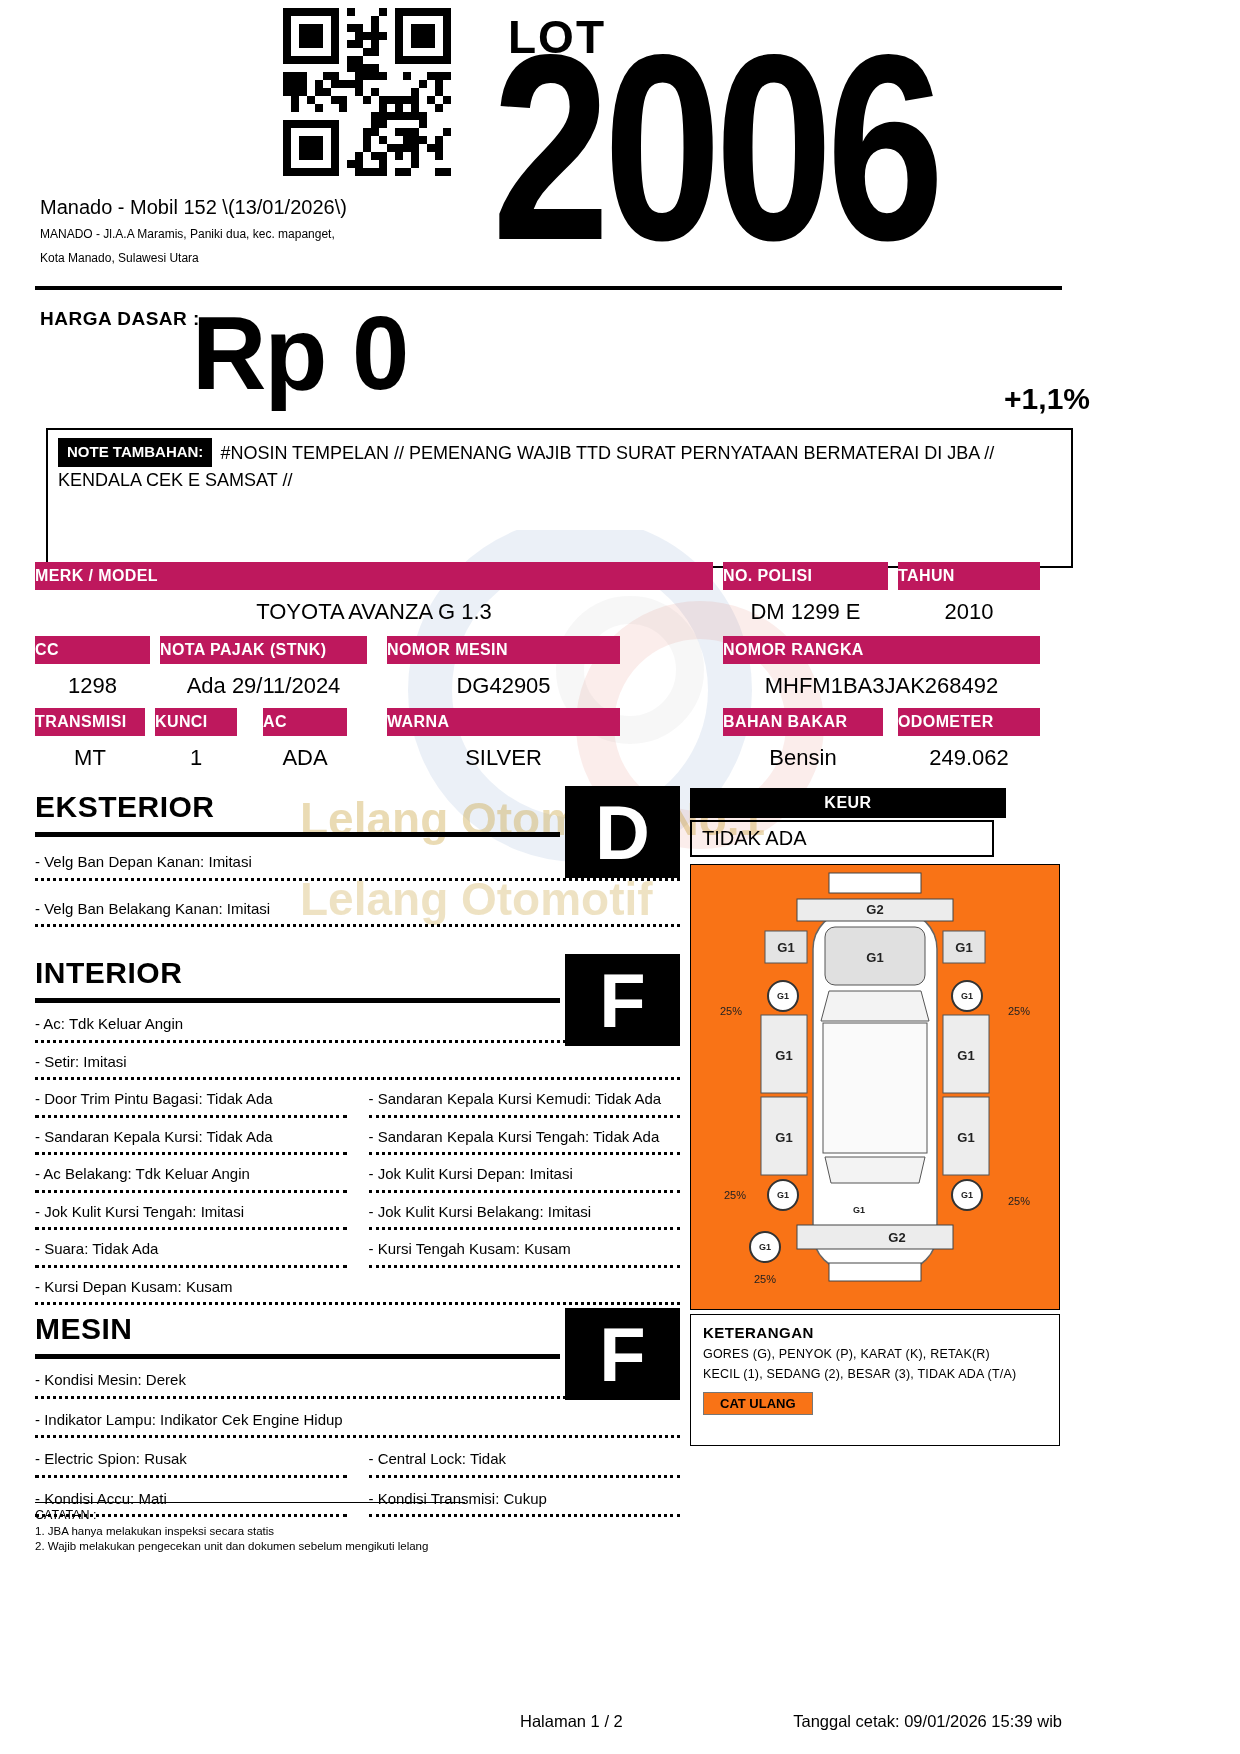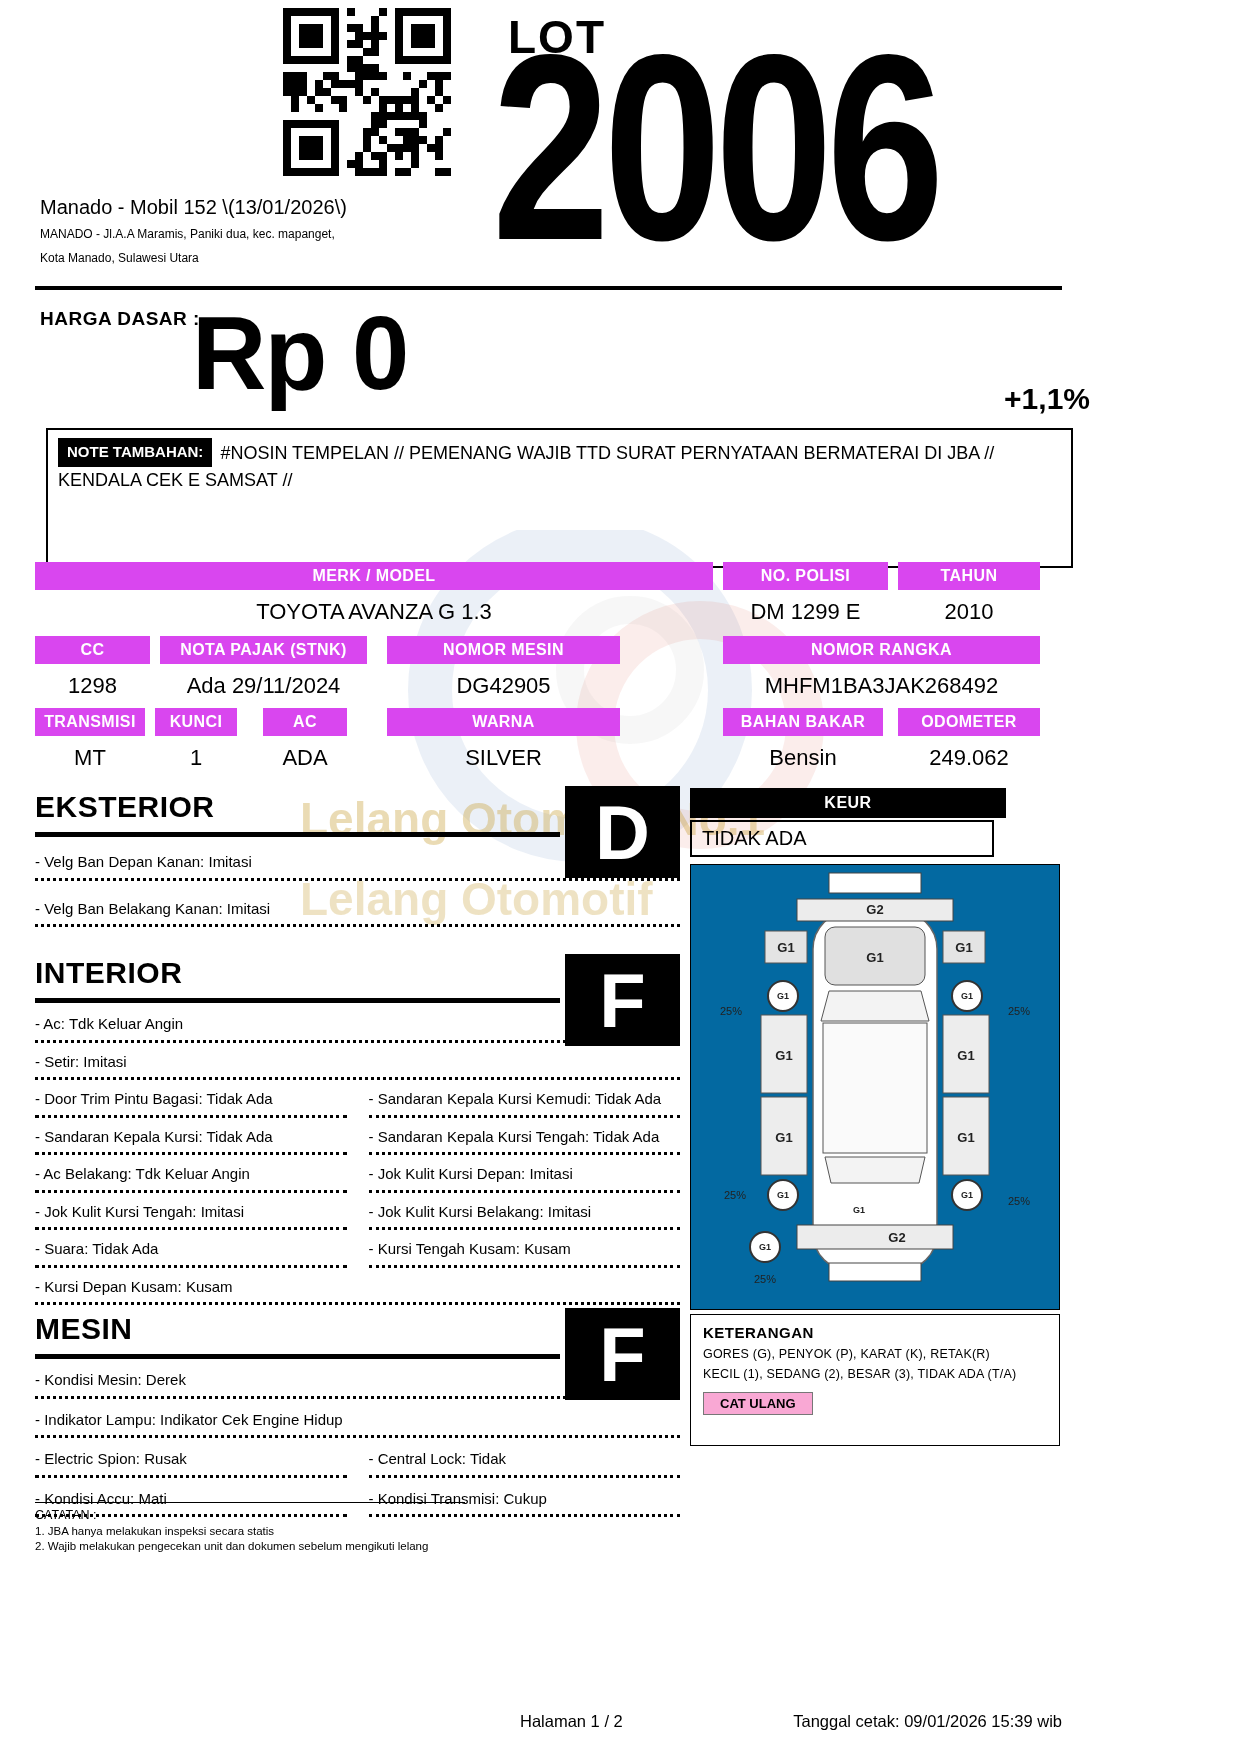--- a/index.html
+++ b/index.html
@@ -26,44 +26,44 @@
   .price-pct { font-size:30px; font-weight:bold; }
 
   
   .note-box { border:2px solid #000; padding:8px 10px; font-size:18px; line-height:1.5; }
   .note-label { display:inline-block; background:#000; color:#fff; font-weight:bold;
                 font-size:15px; padding:3px 9px; margin-right:8px; vertical-align:2px; }
 
   
   .spec-row { display:flex; left:35px; width:1005px; }
   .spec-cell { display:flex; flex-direction:column; }
-  .spec-h { background:#d946ef; color:#fff; font-weight:bold; font-size:16px; letter-spacing:0.4px;
-            text-align:center; padding:5px 0; }
+  .spec-h { background:#be185d; color:#fff; font-weight:bold; font-size:16px; letter-spacing:0.4px;
+            text-align:left; padding:5px 0; }
   .spec-v { font-size:22px; text-align:center; padding-top:9px; }
 
   
   .sec-title { font-size:30px; font-weight:bold; letter-spacing:0.5px; }
   .sec-bar { background:#000; height:5px; }
   .grade { width:115px; height:92px; background:#000; color:#fff; font-size:76px; font-weight:bold;
            display:flex; align-items:center; justify-content:center; }
   .irow { display:flex; gap:22px; }
   .irow.mb16 { margin-bottom:18px; }
   .irow.mb9  { margin-bottom:9px; }
   .irow.mb11 { margin-bottom:11px; }
   .it { flex:1; border-bottom:3px dotted #000; padding-bottom:6px; font-size:15px; line-height:1.3; }
 
   
   .keur-h { background:#000; color:#fff; font-weight:bold; font-size:16px; letter-spacing:0.5px;
             text-align:center; padding:6px 0; }
   .keur-v { border:2px solid #000; font-size:20px; padding:5px 10px; }
-  .diagram-box { border:1.5px solid #000; background:#0369a1; }
+  .diagram-box { border:1.5px solid #000; background:#f97316; }
   .ket-box { border:1.5px solid #000; padding:9px 12px; }
   .ket-title { font-size:15px; font-weight:bold; letter-spacing:0.5px; }
   .ket-line { font-size:12.5px; margin-top:6px; letter-spacing:0.2px; }
-  .ket-badge { display:inline-block; margin-top:11px; background:#f9a8d4; border:1px solid #777;
+  .ket-badge { display:inline-block; margin-top:11px; background:#f97316; border:1px solid #777;
                font-size:13px; font-weight:bold; padding:3px 16px; }
 
   
   .catatan { border-top:1.5px solid #000; padding-top:5px; width:430px; }
   .cat-label { font-size:12.5px; }
   .cat-item { font-size:11.5px; margin-top:3px; }
   .foot { font-size:16.5px; }
 
   svg text { font-family:"Liberation Sans", sans-serif; }
   .dg  { font-size:13px; font-weight:bold; text-anchor:middle; fill:#222; }

